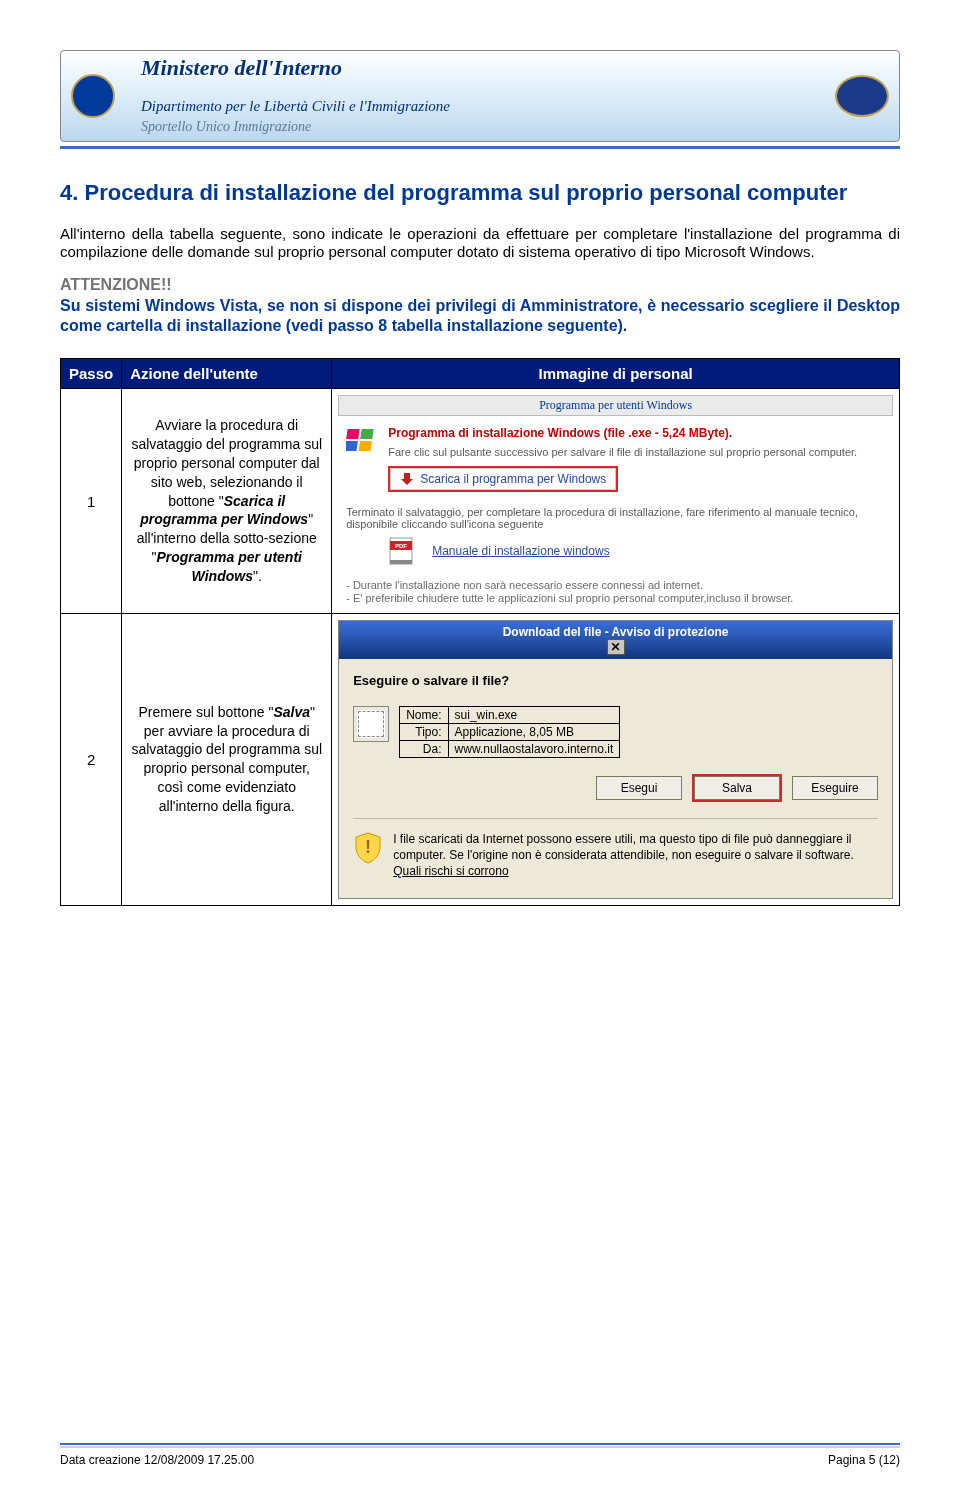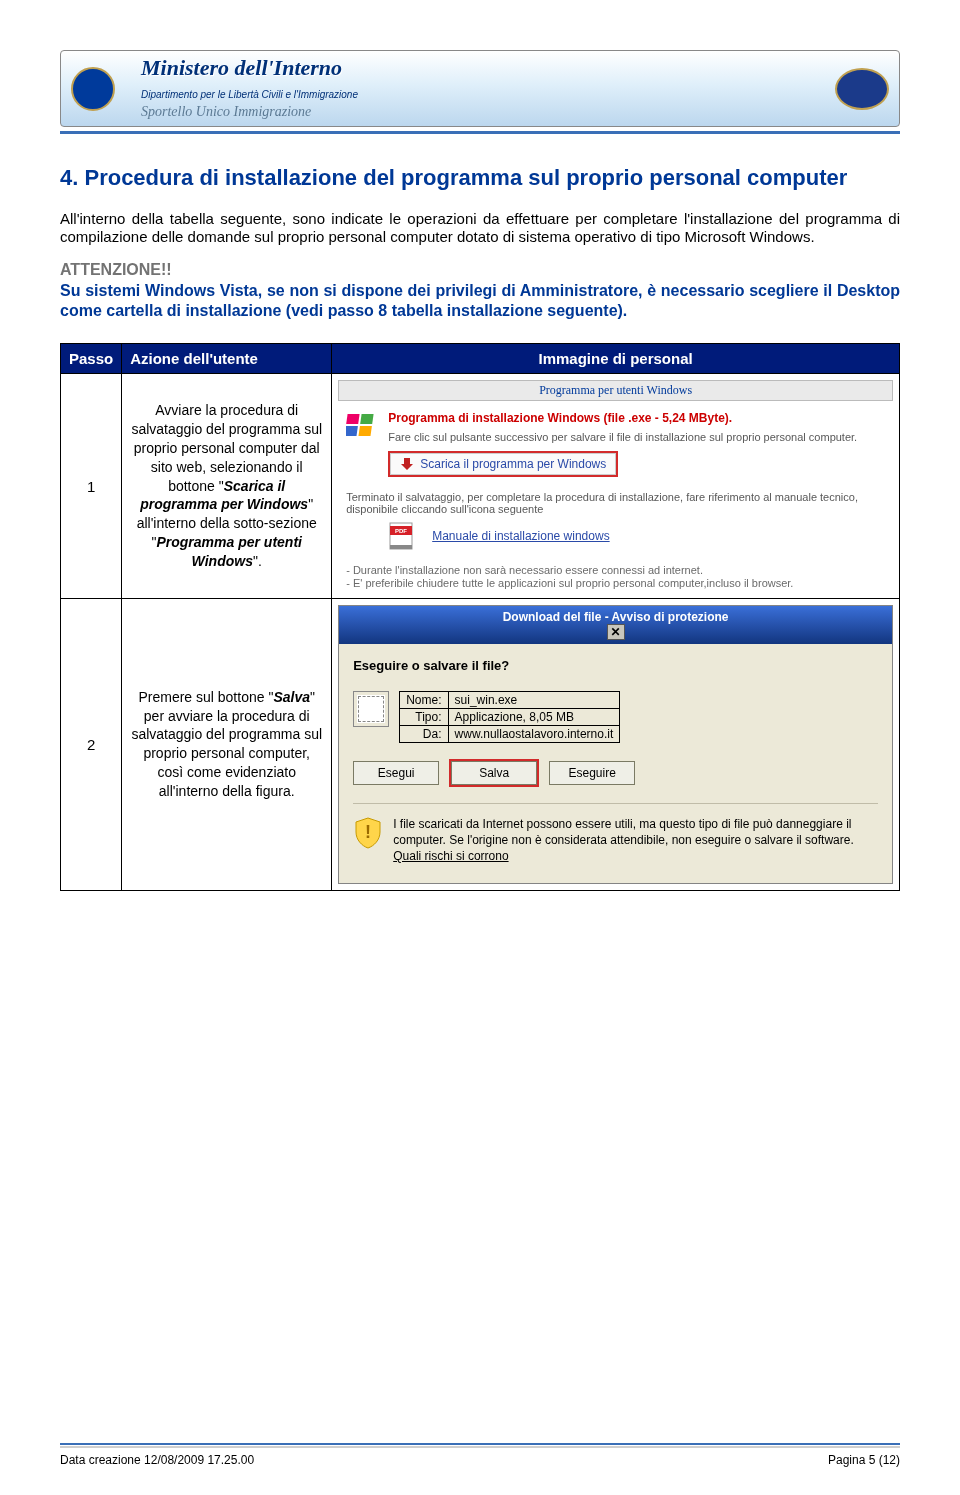--- a/index.html
+++ b/index.html
@@ -38,25 +38,25 @@
   .banner .t1 {
     font-family: Georgia, 'Times New Roman', serif;
     font-style: italic;
     font-weight: bold;
     font-size: 22px;
     color: #003078;
     text-shadow: 1px 1px 0 #fff;
     line-height: 1;
   }
   .banner .t2 {
-    font-family: Liberation Sans, sans-serif;
+    font-family: Liberation Serif, serif;
     font-style: italic;
     color: #003078;
-    font-size: 10px;
-    margin-top: 10px;
+    font-size: 15px;
+    margin-top: 19px;
   }
   .banner .t3 {
     font-family: Georgia, 'Times New Roman', serif;
     font-style: italic;
     color: #5c7a94;
     font-size: 14px;
     margin-top: 4px;
   }
   .banner .logo-right {
     width: 54px; height: 42px;
@@ -235,21 +235,21 @@
   .shot2 .fileicon::after {
     content:"";
     position:absolute;
     inset: 4px;
     border: 1px dashed #888;
   }
   .shot2 .info table { border-collapse: collapse; }
   .shot2 .info td { padding: 1px 6px; font-size: 12px; }
   .shot2 .info td.lbl { text-align: right; color: #000; }
   .shot2 .btnrow {
-    display: flex; gap: 12px; justify-content: flex-start;
+    display: flex; gap: 12px; justify-content: flex-end;
     margin-bottom: 18px;
   }
   .shot2 .winbtn {
     min-width: 86px; text-align: center;
     background: #efefe7;
     border: 1px solid #7a7a64;
     padding: 4px 10px;
     font-size: 12px;
   }
   .shot2 .winbtn.hl { outline: 2px solid #d22a2a; }

